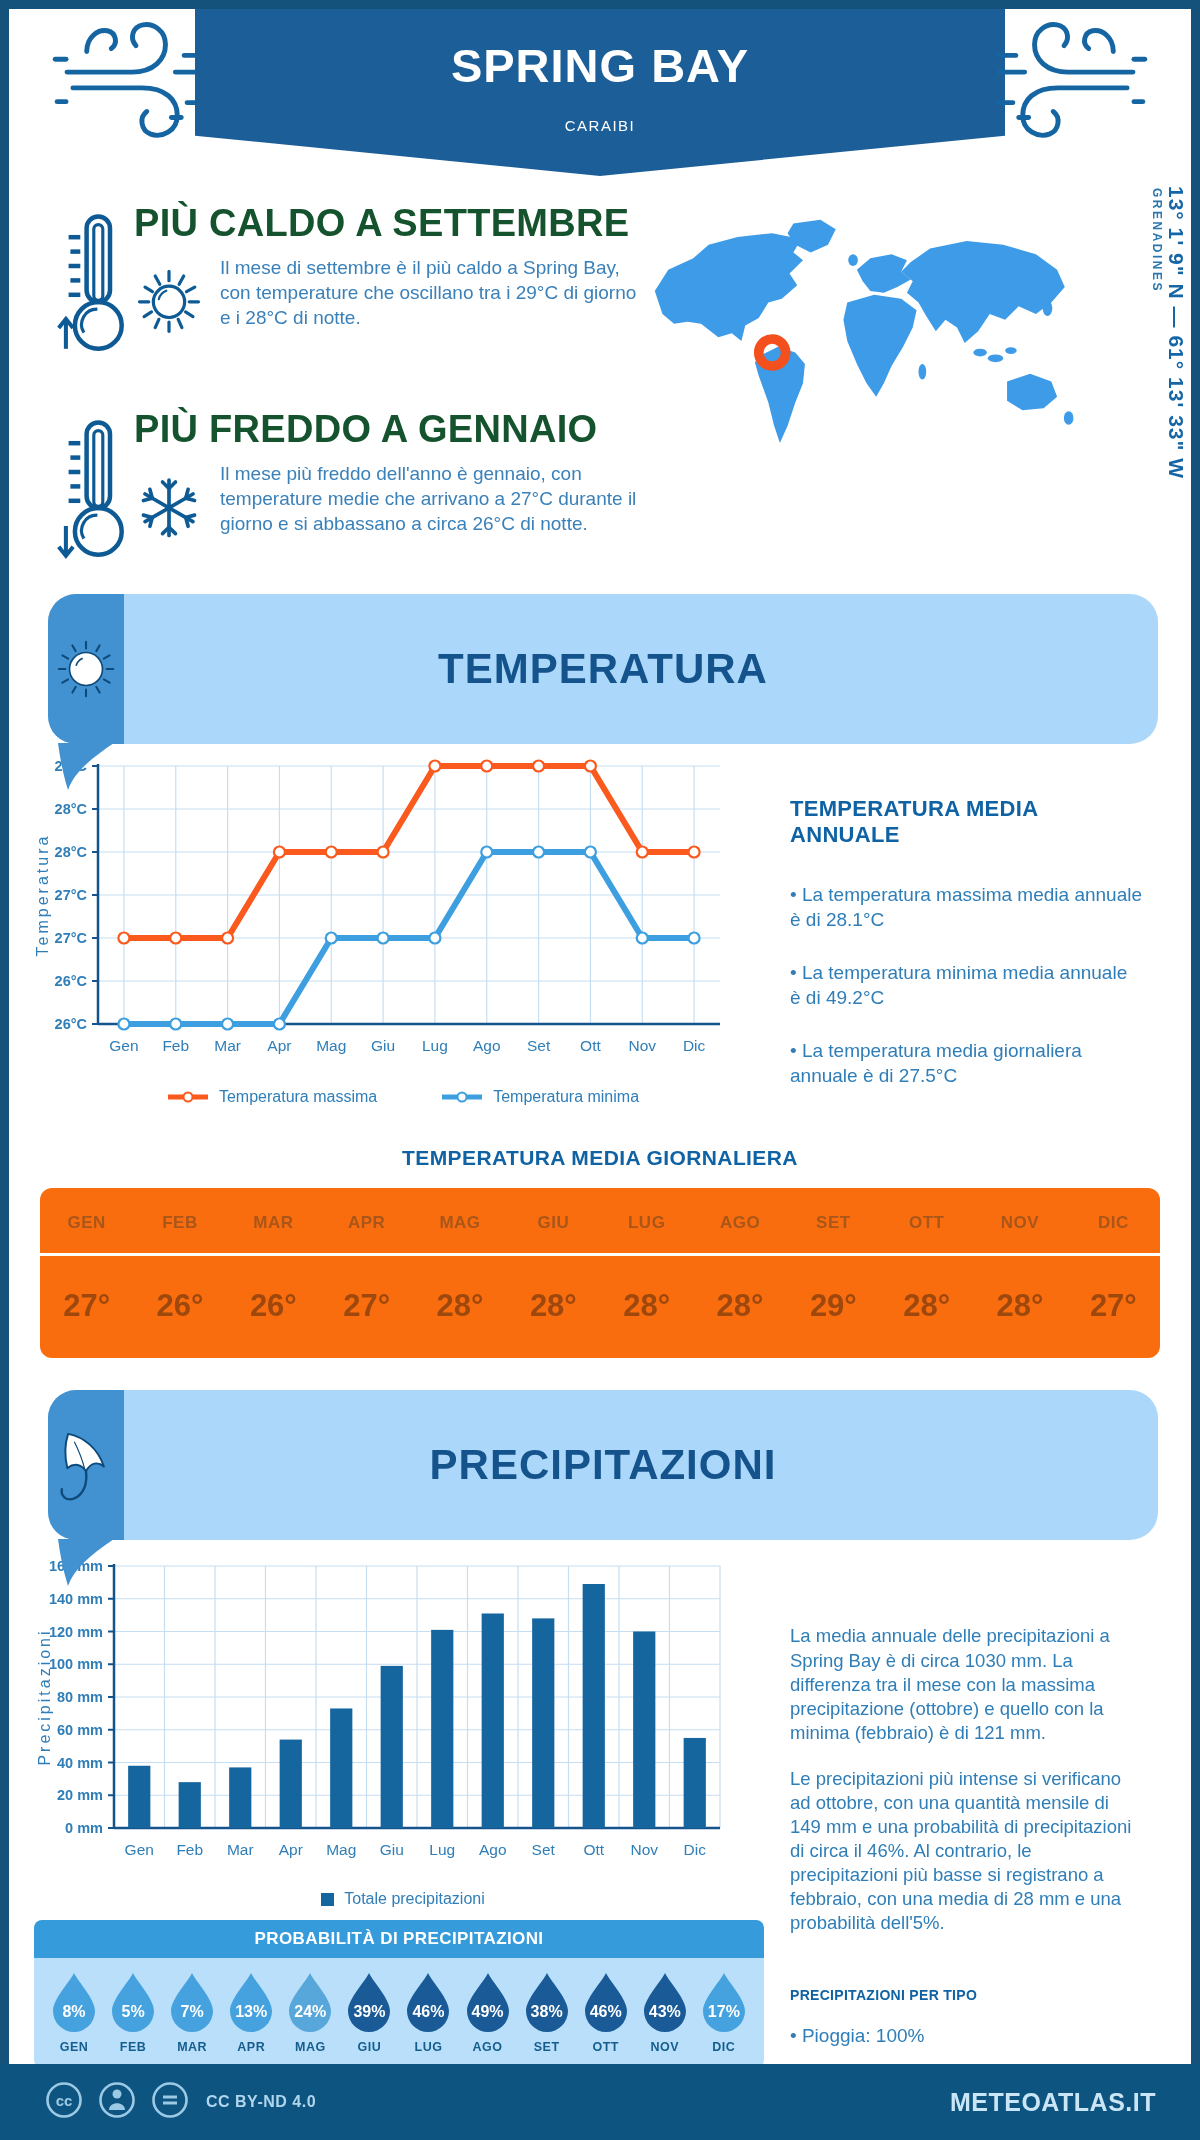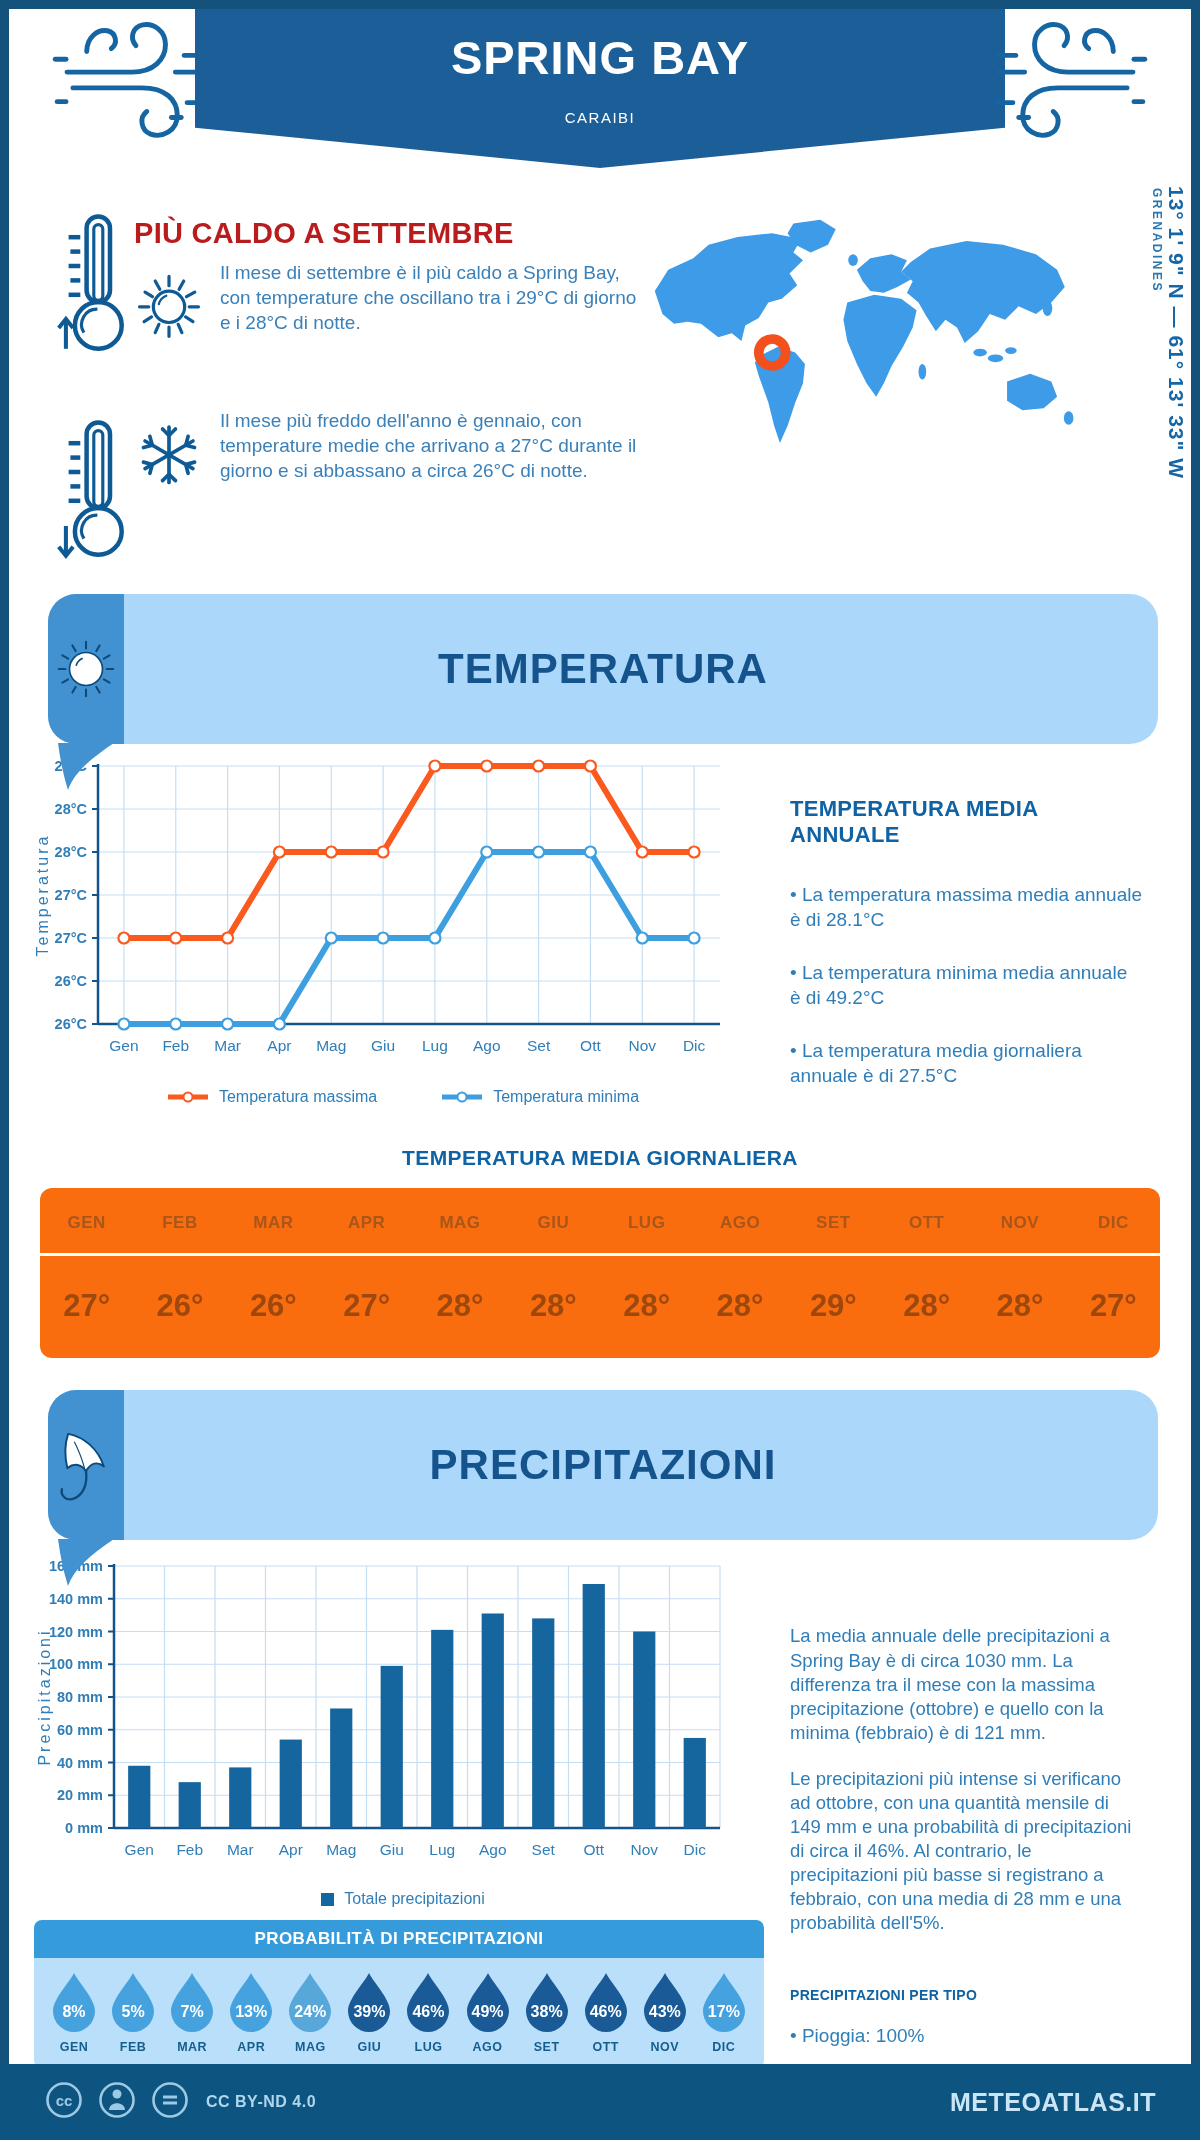--- a/index.html
+++ b/index.html
@@ -2,35 +2,35 @@
 <html><head>
 <meta charset="utf-8">
 <style>
   html,body{margin:0;padding:0;background:#e8e8e8;}
   .page{position:relative;width:1200px;height:2140px;margin:0 auto;background:#fff;
         font-family:"Liberation Sans",sans-serif;overflow:hidden;}
   .frame{position:absolute;inset:0;border:9px solid #14527C;pointer-events:none;z-index:60;}
 
   
   .header{position:relative;height:172px;}
-  .banner{position:absolute;left:195px;top:0;width:810px;height:168px;background:#1C5F98;
+  .banner{position:absolute;left:195px;top:8px;width:810px;height:168px;background:#1C5F98;
           clip-path:polygon(0 0,100% 0,100% 76%,50% 100%,0 76%);
           display:flex;flex-direction:column;align-items:center;padding-top:30px;box-sizing:border-box;}
   .banner-title{margin:0;color:#fff;font-size:47px;font-weight:bold;letter-spacing:1px;}
   .banner-sub{margin-top:24px;color:#fff;font-size:15px;letter-spacing:1.5px;font-weight:normal;}
   .wind{position:absolute;top:16px;width:160px;height:128px;}
   .wind.left{left:52px;}
   .wind.right{right:52px;transform:scaleX(-1);}
 
   
   .intro{position:relative;height:388px;margin-top:6px;display:flex;}
   .facts{width:645px;box-sizing:border-box;padding-left:56px;}
   .fact{display:flex;margin-top:24px;}
   .fact-icon{width:78px;flex:none;padding-top:6px;}
-  .fact h2{margin:15px 0 10px 0;font-size:29px;color:#b91c1c;letter-spacing:0.3px;}
+  .fact h2{margin:0 0 10px 0;font-size:38px;color:#14532d;letter-spacing:0.3px;}
   .fact-row{display:flex;gap:14px;}
   .small-icon{width:72px;flex:none;padding-top:10px;}
   .fact p{margin:0;width:424px;font-size:19px;line-height:1.32;color:#3A80B9;}
   .map-col{position:relative;flex:1;height:100%;}
   .map-svg{position:absolute;left:4px;top:34px;width:462px;height:auto;}
   .coords{position:absolute;top:8px;right:12px;height:380px;writing-mode:vertical-rl;}
   .coord-line{font-size:21px;font-weight:bold;color:#1566A6;letter-spacing:1px;}
   .coord-region{font-size:12px;font-weight:bold;letter-spacing:2.5px;color:#2A77AF;margin-top:2px;}
 
   
@@ -183,20 +183,21 @@
             <line x1="14" y1="92" x2="27" y2="92" stroke-width="5"></line>
             <rect x="34" y="5" width="26" height="95" rx="13" stroke-width="5"></rect>
             <rect x="42" y="14" width="10" height="84" rx="5" stroke-width="3.5"></rect>
             <circle cx="47" cy="126" r="26" stroke-width="5"></circle>
             <path d="M31,134 A17,17 0 0,1 46,108" stroke-width="3.5"></path>
             <line x1="11" y1="120" x2="11" y2="152" stroke-width="4.5"></line>
             <polyline points="3,143 11,153 19,143" stroke-width="4.5"></polyline>
           </svg>
         </span>
         <div>
+          <h2>PIÙ FREDDO A GENNAIO</h2>
           <div class="fact-row">
             <span class="small-icon">
               <svg viewBox="0 0 76 76" width="70" height="70" stroke="#0E5A94" stroke-width="4" stroke-linecap="round">
                 <g transform="rotate(0 38 40)">
                     <line x1="38" y1="40" x2="38" y2="10"></line>
                     <line x1="38" y1="19" x2="31" y2="12"></line>
                     <line x1="38" y1="19" x2="45" y2="12"></line>
                   </g>
                 <g transform="rotate(60 38 40)">
                     <line x1="38" y1="40" x2="38" y2="10"></line>

